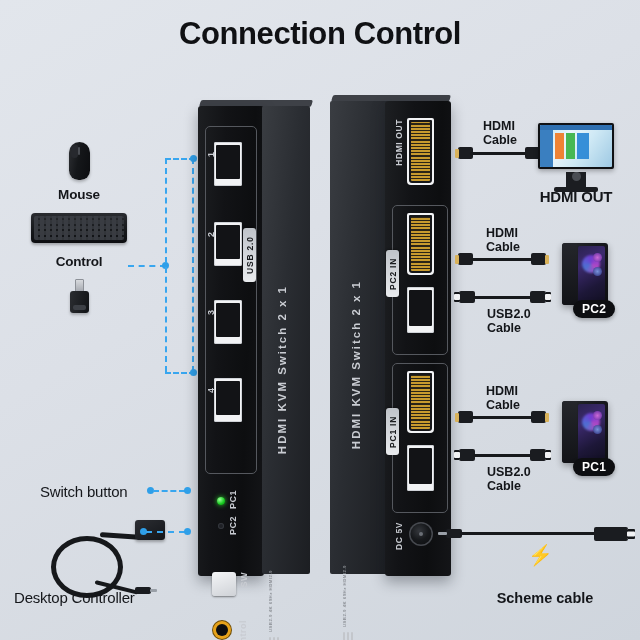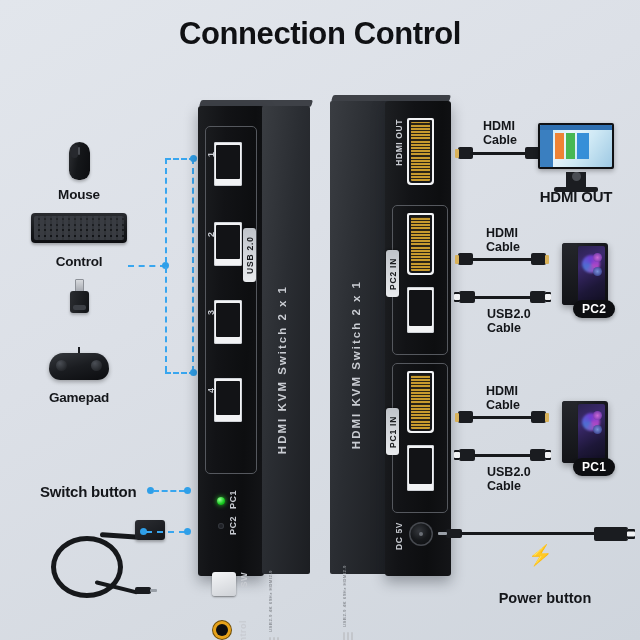--- a/index.html
+++ b/index.html
@@ -189,21 +189,21 @@
   .dctrl .box{position:absolute;right:0;top:10px;width:30px;height:20px;border-radius:3px;
     background:linear-gradient(150deg,#2c2e33,#131519);box-shadow:0 2px 3px rgba(0,0,0,.3);}
   .dctrl .loop{position:absolute;left:6px;top:26px;width:62px;height:52px;border:5px solid #16181b;border-radius:50%;}
   .dctrl .lead{position:absolute;left:55px;top:22px;width:38px;height:5px;background:#16181b;border-radius:3px;
     transform:rotate(4deg);transform-origin:left center;}
   .dctrl .jackwire{position:absolute;left:50px;top:70px;width:44px;height:4px;background:#16181b;border-radius:3px;
     transform:rotate(14deg);transform-origin:left center;}
   .dctrl .jack{position:absolute;left:90px;top:77px;width:16px;height:7px;border-radius:2px;background:#1a1c20;}
   .dctrl .jack:after{content:"";position:absolute;right:-6px;top:2px;width:7px;height:3px;background:#9aa0a8;border-radius:1px;}
 
-  .lbl-left{position:absolute;font-size:15px;font-weight:bold;color:#14161a;letter-spacing:-.2px;}
+  .lbl-left{position:absolute;font-size:15px;font-weight:normal;color:#14161a;letter-spacing:-.2px;}
   .lbl-under{position:absolute;font-size:15px;font-weight:bold;color:#14161a;letter-spacing:-.2px;}
   .lbl-big{position:absolute;font-size:14.5px;font-weight:bold;color:#14161a;text-align:center;line-height:17px;}
 </style>
 </head>
 <body>
 
 <div class="stage">
 
   <div class="abs" id="title">Connection Control</div>
 
@@ -225,29 +225,20 @@
 
   <div class="abs periph" style="left:14px;top:273px;">
     <div class="pic">
       <div class="udisk">
           <div class="plug"></div>
           <div class="body"></div>
         </div>
     </div>
   </div>
 
-  <div class="abs periph" style="left:14px;top:341px;">
-    <div class="pic">
-      <div class="pad">
-          <div class="cord"></div>
-          <div class="shell"></div>
-        </div>
-    </div>
-    <div class="cap">Gamepad</div>
-  </div>
 
   <div class="abs dash-h" style="left:128px;top:265px;width:38px;"></div>
   <div class="abs dot" style="left:162px;top:262px;"></div>
   <div class="abs dash-v" style="left:165px;top:158px;height:214px;"></div>
   <div class="abs dash-h" style="left:165px;top:158px;width:30px;"></div>
   <div class="abs dash-v" style="left:192px;top:158px;height:214px;"></div>
   <div class="abs dash-h" style="left:165px;top:372px;width:30px;"></div>
   <div class="abs dot" style="left:190px;top:155px;"></div>
   <div class="abs dot" style="left:190px;top:369px;"></div>
 
@@ -426,32 +417,33 @@
 
   <div class="pwr" style="left:438px;top:527px;width:190px;">
     <div class="dcend">
         <div class="barrel"></div>
         <div class="tip"></div>
       </div>
     <div class="wire"></div>
     <div class="uend"></div>
   </div>
   <div class="bolt" style="left:528px;top:545px;">⚡</div>
-  <div class="abs lbl-big" style="left:455px;top:590px;width:180px;">Power button</div>
+  <div class="abs lbl-big" style="left:455px;top:590px;width:180px;">Scheme cable</div>
 
   <div class="abs lbl-left" style="left:40px;top:483px;">Switch button</div>
   <div class="abs dot" style="left:147px;top:487px;"></div>
   <div class="abs dash-h" style="left:153px;top:490px;width:32px;"></div>
   <div class="abs dot" style="left:184px;top:487px;"></div>
 
   <div class="dctrl" style="left:45px;top:510px;">
     <div class="loop"></div>
     <div class="lead"></div>
     <div class="box"></div>
     <div class="jackwire"></div>
     <div class="jack"></div>
   </div>
   <div class="abs dot" style="left:140px;top:528px;"></div>
   <div class="abs dash-h" style="left:146px;top:531px;width:39px;"></div>
   <div class="abs dot" style="left:184px;top:528px;"></div>
 
+  <div class="abs lbl-left" style="left:14px;top:589px;">Desktop Controller</div>
 
 </div>
 
 </body></html>

